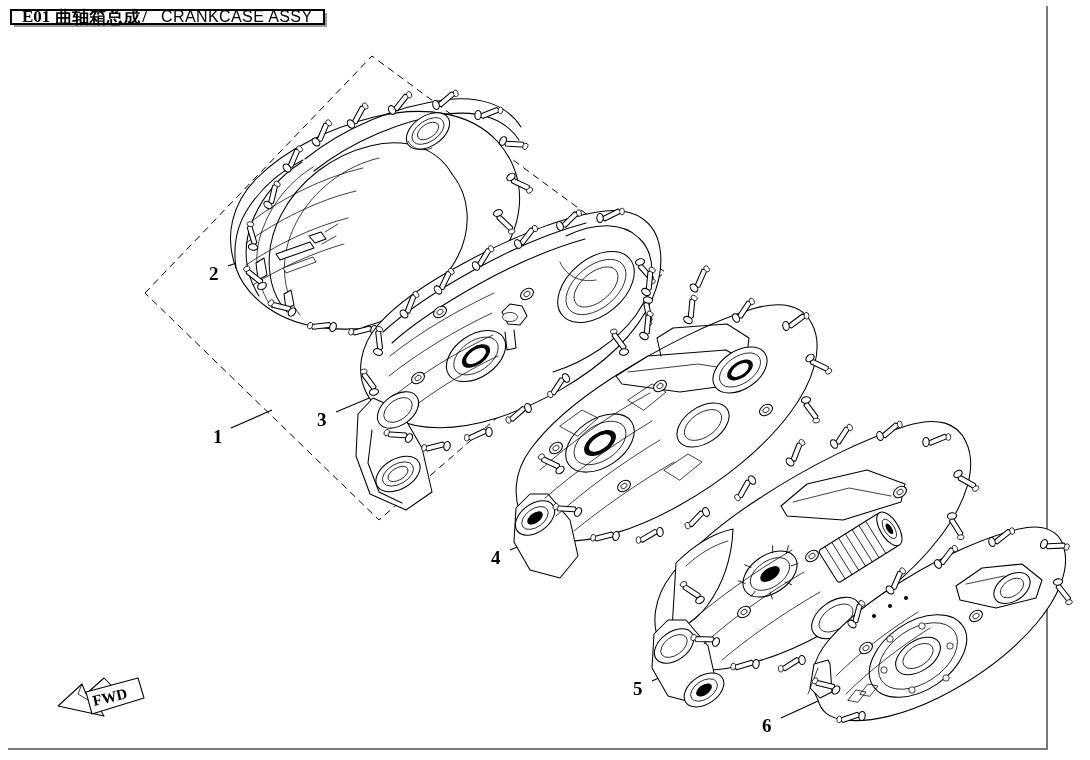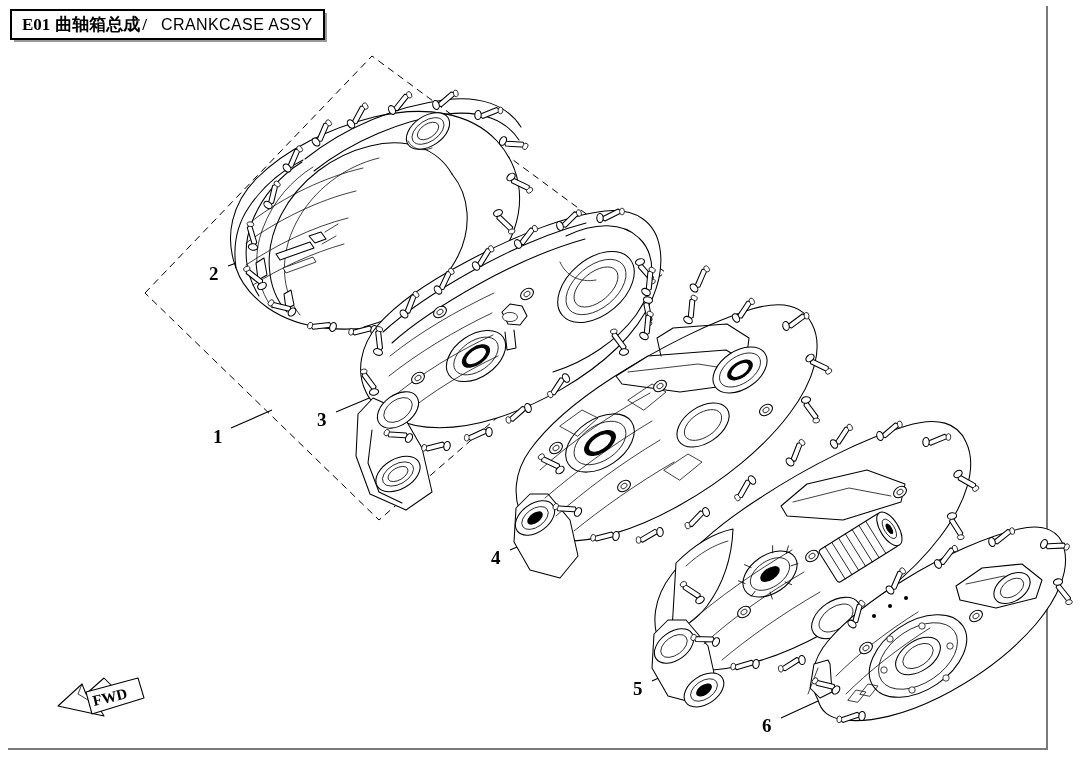--- a/index.html
+++ b/index.html
@@ -6,21 +6,21 @@
   body{width:1090px;height:760px;overflow:hidden;
        font-family:"Liberation Serif",serif;}
   #page{position:relative;width:1090px;height:760px;background:#fff;}
 
   
   #page-frame{position:absolute;left:8px;top:6px;width:1040px;height:744px;
      border-right:2px solid #7a7a7a;border-bottom:2px solid #7a7a7a;
      box-sizing:border-box;pointer-events:none;}
 
   
-  #title-box{position:absolute;left:10px;top:9px;height:31px;
+  #title-box{position:absolute;left:10px;top:9px;height:16px;
      border:2px solid #000;background:#fff;display:flex;align-items:center;
      padding:0 10px;box-sizing:border-box;
      box-shadow:3px 3px 0 -1px #9a9a9a;}
   #title-box .code{font-weight:bold;font-size:17px;letter-spacing:0px;}
   #title-box .cn{font-weight:bold;font-size:17px;margin-left:5px;
      font-family:Liberation Mono, monospace;}
   #title-box .sep{font-weight:bold;font-size:17px;margin:0 2px;}
   #title-box .en{font-size:16px;margin-left:12px;
      font-family:Liberation Sans, sans-serif;letter-spacing:.4px;}
 

